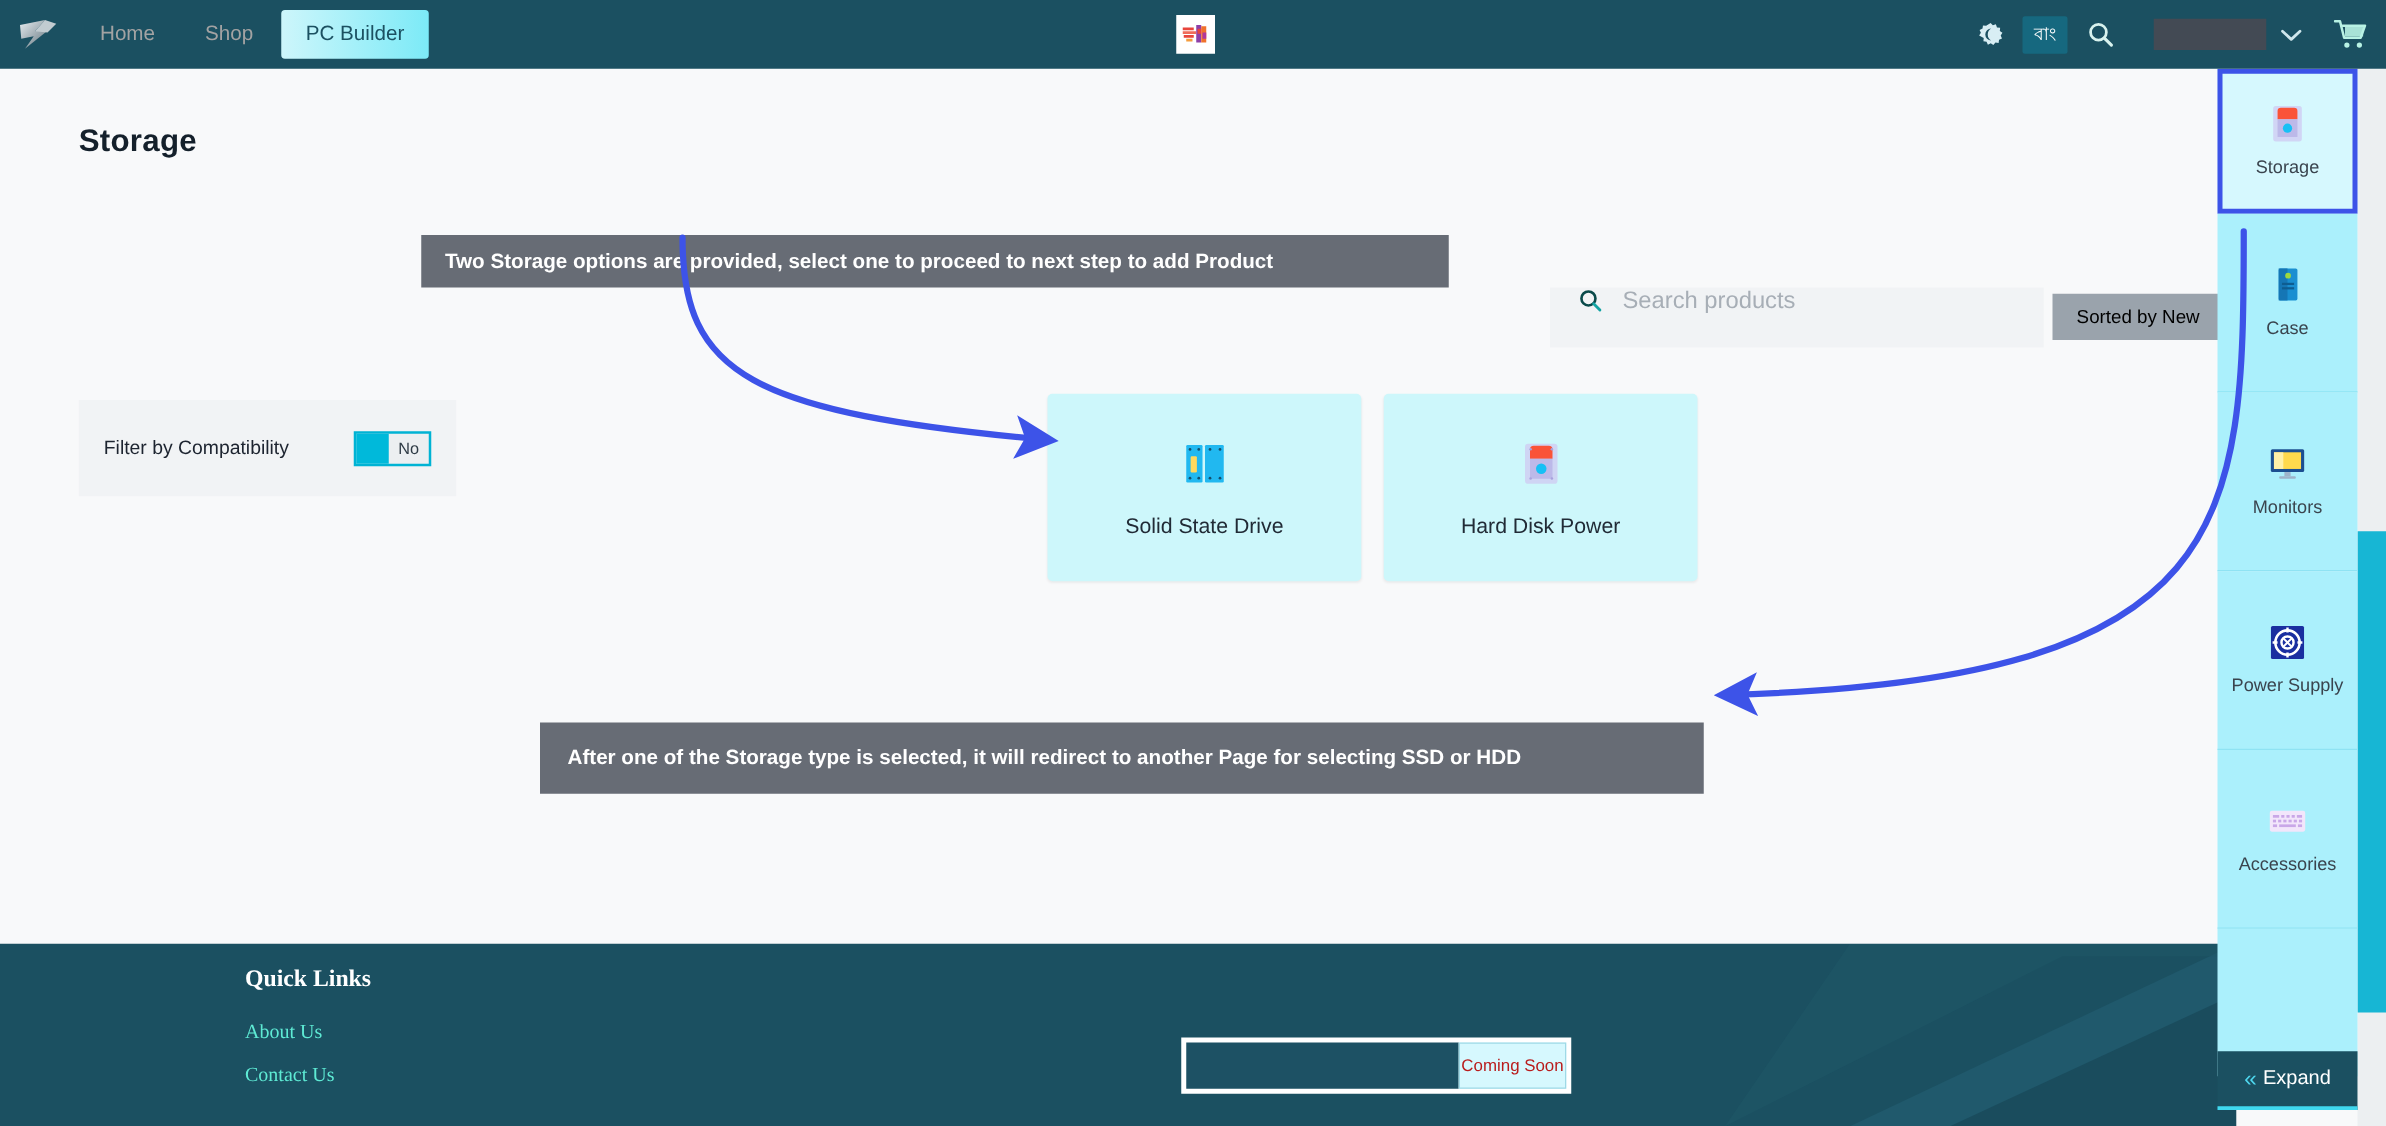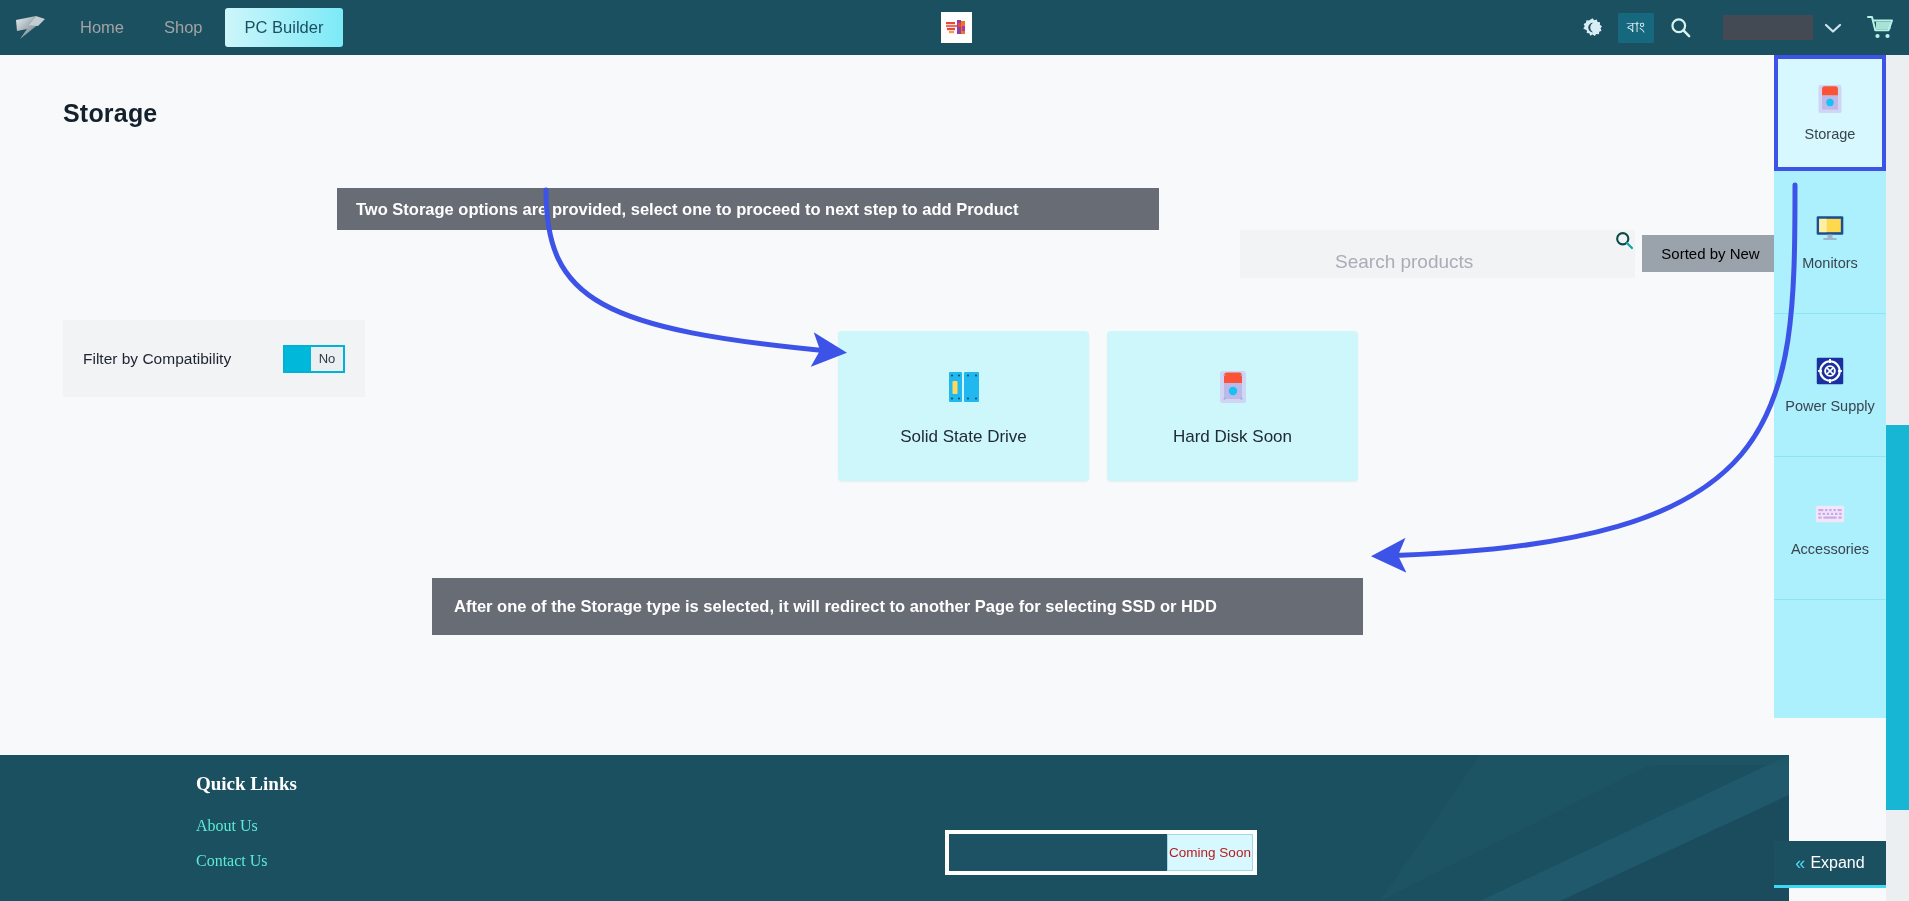--- a/index.html
+++ b/index.html
@@ -75,36 +75,36 @@
     width: 62px; height: 28px; border: 2px solid #00b3d4;
     background: #eceff1; display: flex; align-items: center; cursor: pointer;
   }
   .toggle-knob { width: 26px; height: 24px; background: #00b9da; }
   .toggle-text { flex: 1; text-align: center; font-size: 13px; color: #2f3b45; }
 
   
   .search-row { position: absolute; left: 1240px; top: 175px; display: flex; align-items: stretch; }
   .search-box {
     width: 395px; height: 48px; background: #f1f3f5;
-    display: flex; align-items: flex-end; padding-left: 22px; flex-direction: column;
+    display: flex; align-items: flex-start; padding-left: 22px;
   }
   .search-input {
     border: none; background: transparent; outline: none;
     font-size: 19px; color: #2b3440; margin-left: 15px; width: 300px;
     font-family: "Liberation Sans", sans-serif;
   }
   .search-input::placeholder { color: #a7aeb6; }
   .sort-btn {
     width: 137px; height: 37px; margin-top: 5px; margin-left: 7px;
     background: #9aa3ac; color: #000000; font-size: 15px;
     display: flex; align-items: center; justify-content: center; cursor: pointer;
   }
 
   
-  .cards { position: absolute; left: 838px; top: 276px; display: flex; gap: 18px; }
+  .cards { position: absolute; left: 838px; top: 260px; display: flex; gap: 18px; }
   .opt-card {
     width: 251px; height: 150px; background: #cdf7fb; border-radius: 4px;
     display: flex; flex-direction: column; align-items: center; cursor: pointer;
     box-shadow: 0 1px 2px rgba(0,0,0,.06);
   }
   .opt-icon { margin-top: 38px; width: 34px; height: 36px; }
   .opt-label { margin-top: 22px; font-size: 17px; color: #212b36; }
 
   
   .callout {
@@ -288,21 +288,21 @@
       <svg class="opt-icon" viewBox="0 0 34 36">
         <rect x="4" y="2" width="26" height="32" rx="2.5" fill="#cfc9f2" opacity=".75"></rect>
         <path d="M8 6.5a3 3 0 013-3h12a3 3 0 013 3V14H8z" fill="#fa5338"></path>
         <rect x="8" y="14" width="18" height="16" fill="#b9b4e6" opacity=".85"></rect>
         <circle cx="17" cy="22" r="4.2" fill="#17c0f5"></circle>
         <circle cx="8.5" cy="6.3" r="1" fill="#a8a2dd"></circle>
         <circle cx="25.5" cy="6.3" r="1" fill="#a8a2dd"></circle>
         <circle cx="8.5" cy="29.7" r="1" fill="#a8a2dd"></circle>
         <circle cx="25.5" cy="29.7" r="1" fill="#a8a2dd"></circle>
       </svg>
-      <div class="opt-label">Hard Disk Soon</div>
+      <div class="opt-label">Hard Disk Power</div>
     </div>
   </div>
 
   <div class="callout callout-1">Two Storage options are provided, select one to proceed to next step to add Product</div>
   <div class="callout callout-2">After one of the Storage type is selected, it will redirect to another Page for selecting SSD or HDD</div>
 </div>
 
 <svg class="arrows" viewBox="0 0 1909 901">
   <defs>
     <marker id="ah" markerWidth="7" markerHeight="7" refX="5.2" refY="3.5" orient="auto">
@@ -318,20 +318,30 @@
   <div class="side-item selected">
     <svg class="s-icon" viewBox="0 0 34 36">
       <rect x="4" y="2" width="26" height="32" rx="2.5" fill="#cfc9f2" opacity=".75"></rect>
       <path d="M8 6.5a3 3 0 013-3h12a3 3 0 013 3V14H8z" fill="#fa5338"></path>
       <rect x="8" y="14" width="18" height="16" fill="#b9b4e6" opacity=".85"></rect>
       <circle cx="17" cy="22" r="4.2" fill="#17c0f5"></circle>
     </svg>
     <div class="s-label">Storage</div>
   </div>
 
+  <div class="side-item">
+    <svg class="s-icon" viewBox="0 0 34 36">
+      <rect x="9" y="3" width="17" height="29" rx="1.5" fill="#1a8fd1"></rect>
+      <rect x="9" y="3" width="8" height="29" fill="#1576b5"></rect>
+      <circle cx="17.5" cy="9.5" r="2.6" fill="#9ed83f"></circle>
+      <rect x="12" y="16" width="11" height="2" fill="#0e5d91"></rect>
+      <rect x="12" y="20" width="11" height="2" fill="#0e5d91"></rect>
+    </svg>
+    <div class="s-label">Case</div>
+  </div>
 
   <div class="side-item">
     <svg class="s-icon" viewBox="0 0 36 32">
       <rect x="2" y="2" width="32" height="22" rx="1.5" fill="#1c4f91"></rect>
       <rect x="5" y="5" width="26" height="16" fill="#ffd94d"></rect>
       <rect x="5" y="5" width="9" height="16" fill="#fff0a8"></rect>
       <rect x="15" y="24" width="6" height="4" fill="#9fb4c9"></rect>
       <rect x="10" y="28" width="16" height="2.4" rx="1" fill="#9fb4c9"></rect>
     </svg>
     <div class="s-label">Monitors</div>

